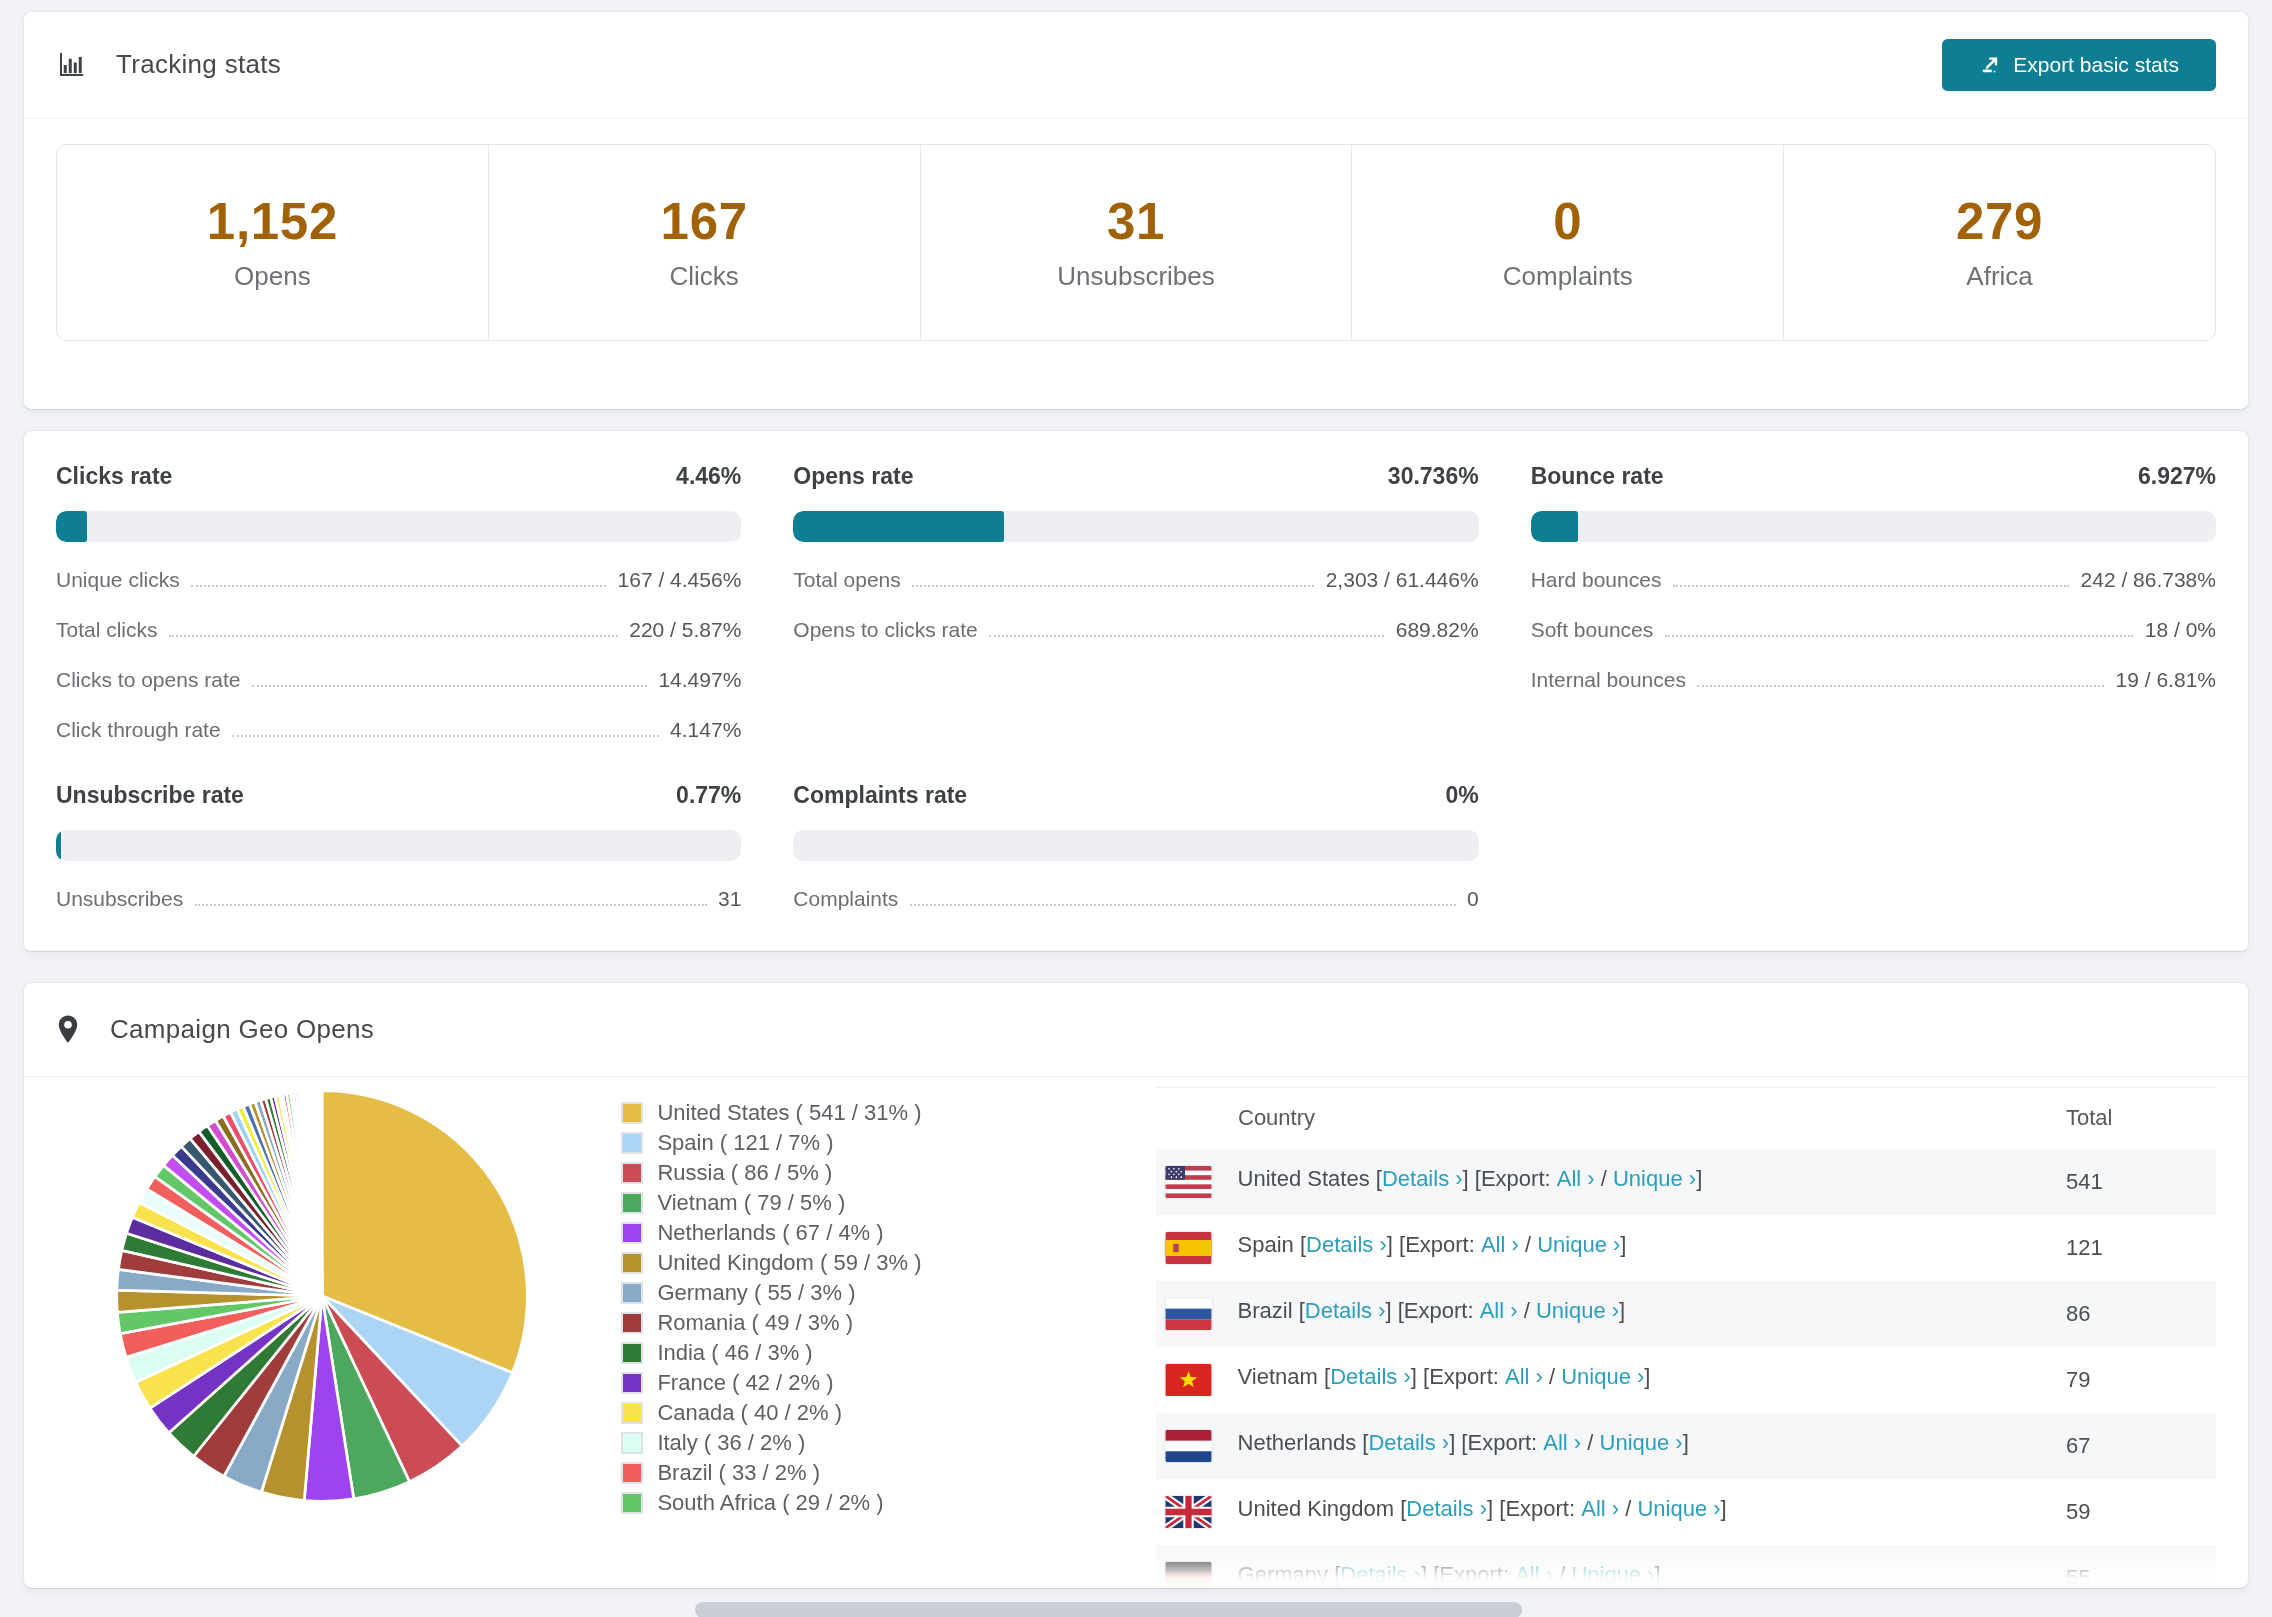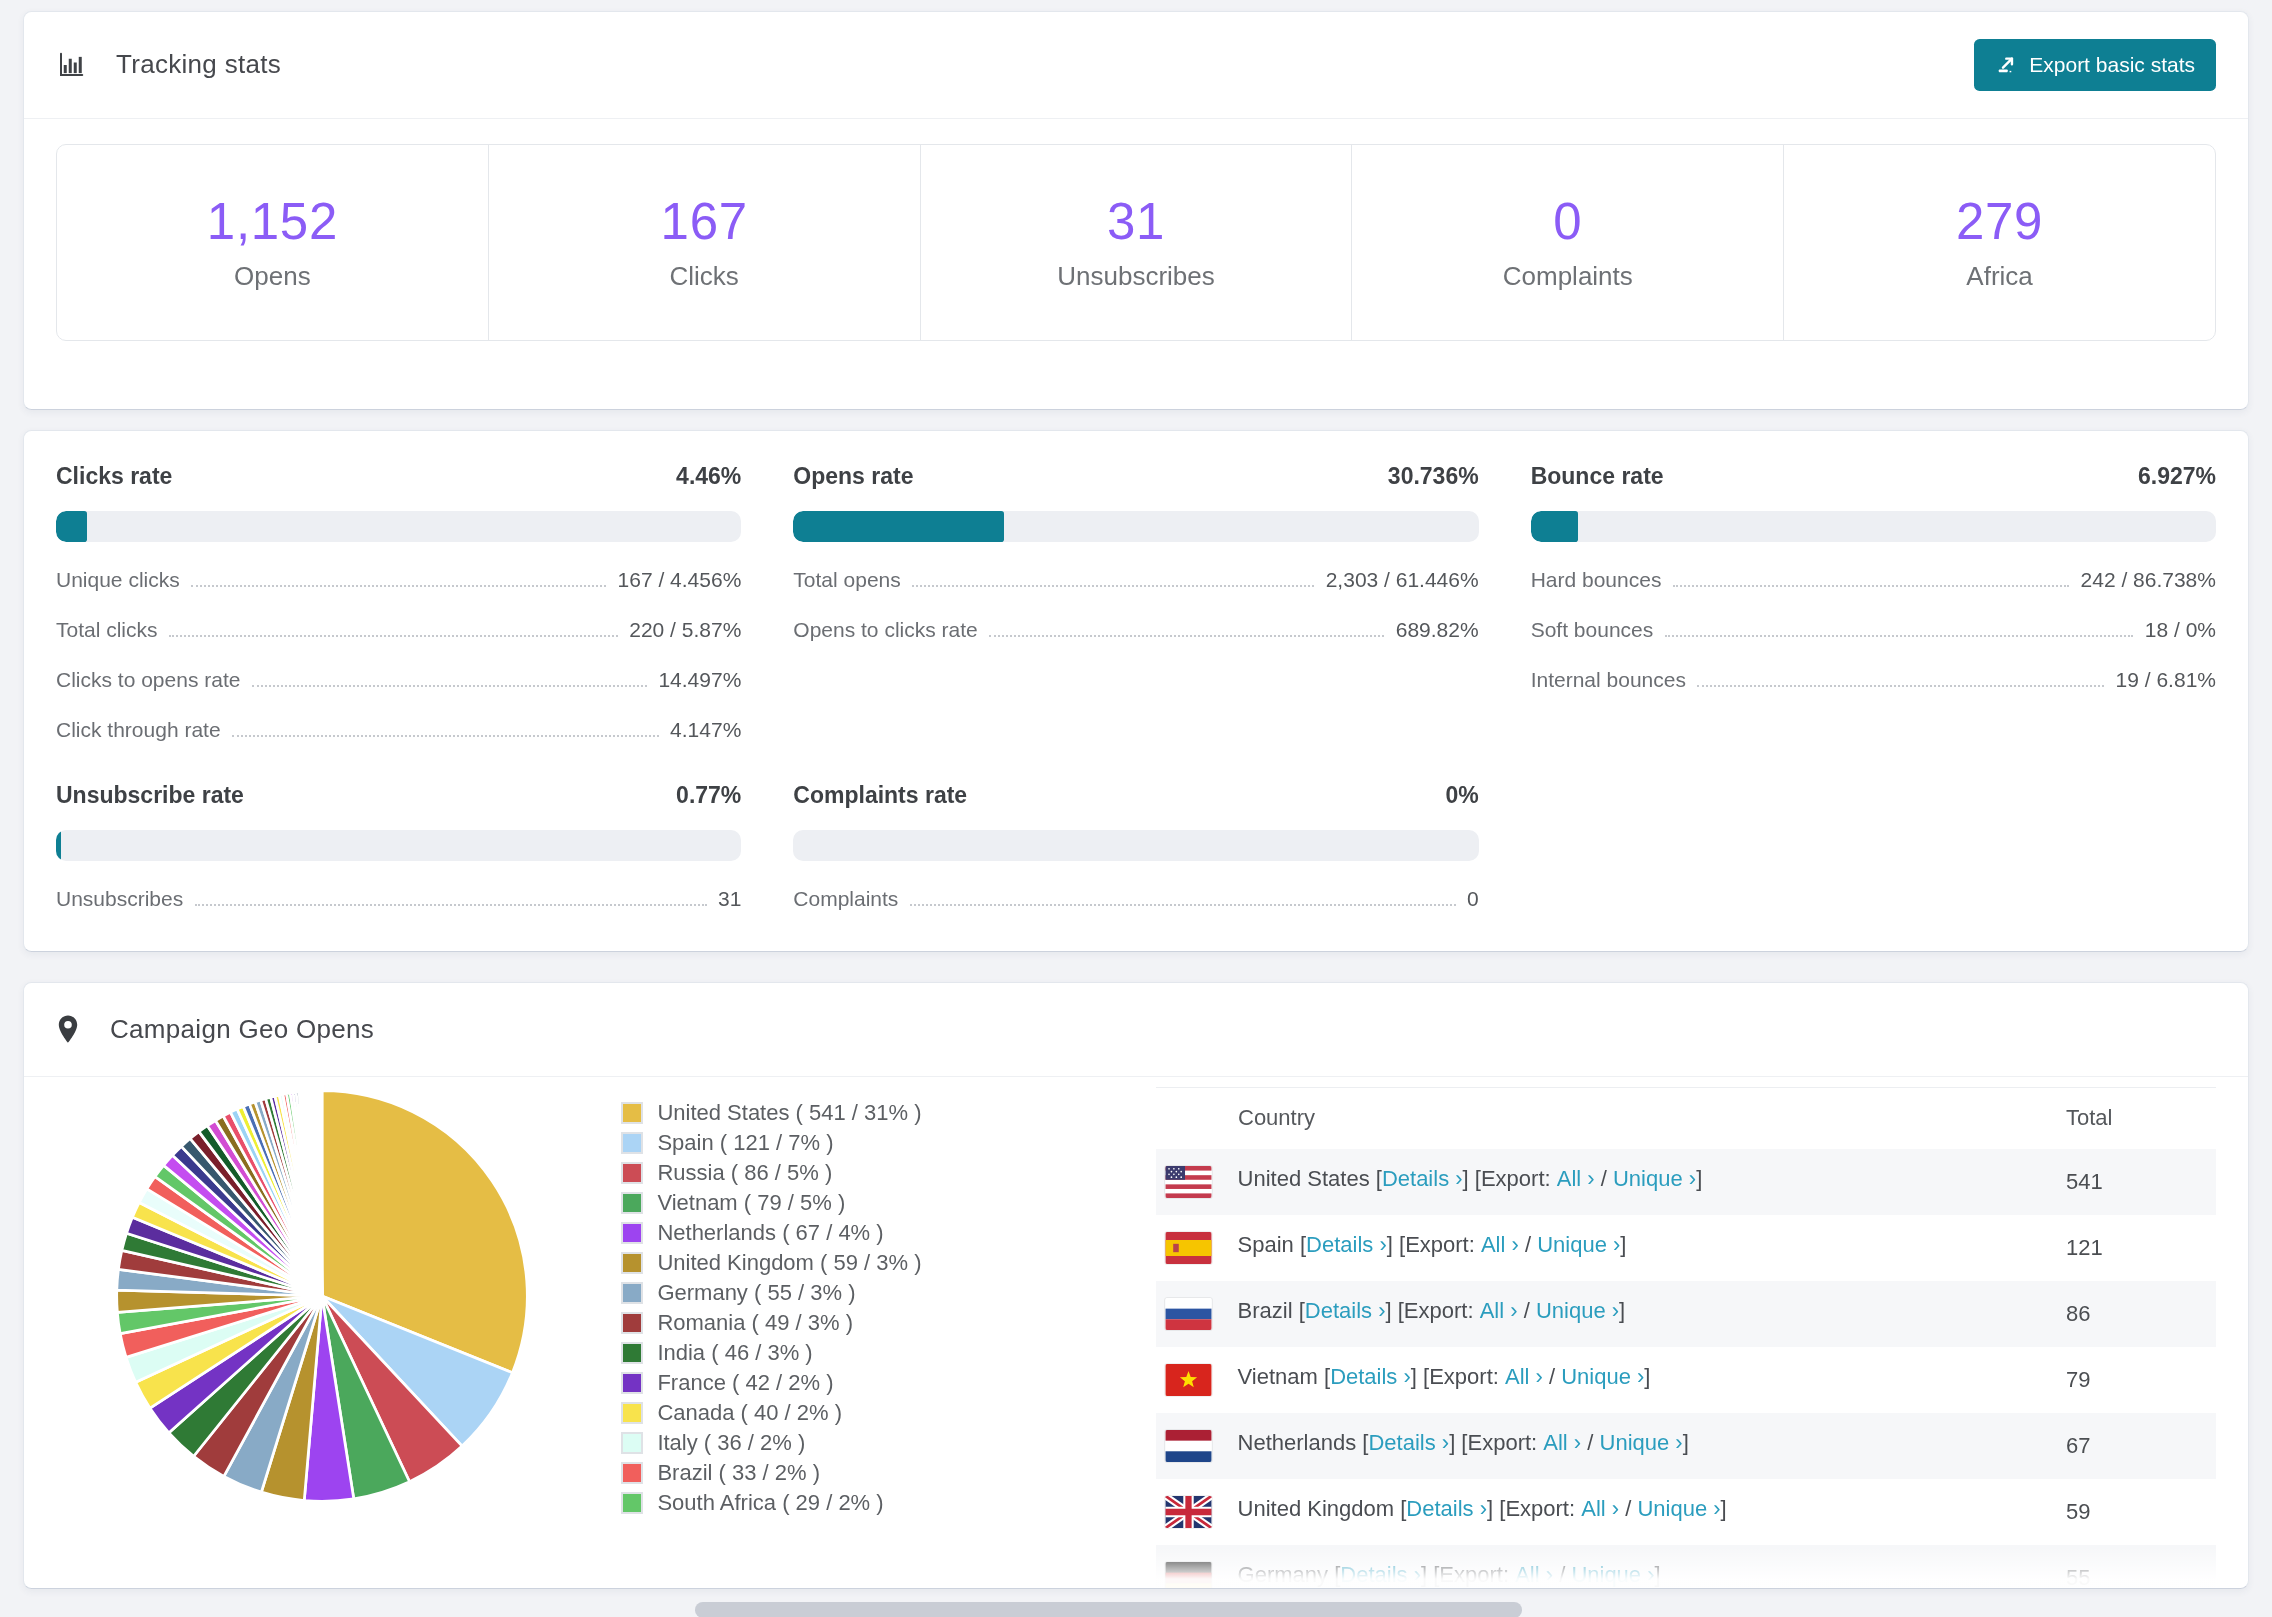--- a/index.html
+++ b/index.html
@@ -17,27 +17,27 @@
   }
   .card-tracking{margin-top:10.6px;height:399px;}
   .card-rates{margin-top:20px;height:522px;padding:32px 32px 0;}
   .card-geo{margin-top:30px;height:607px;}
 
   .card-header{display:flex;justify-content:space-between;align-items:center;height:106px;padding:0 32px;border-bottom:1.4px solid #eef0f3;}
   .card-geo .card-header{height:93px;}
   .header-left{display:flex;align-items:center;gap:30px;}
   .card-title{font-size:26px;font-weight:500;color:#46484d;margin:0;letter-spacing:0.3px;}
   .hicon{display:flex;align-items:center;}
-  .export-btn{display:flex;align-items:center;gap:11.3px;background:#0e7f93;color:#fff;border:none;border-radius:5.6px;font-size:21px;padding:14px 21px;font-family:inherit;cursor:pointer;}
+  .export-btn{display:flex;align-items:center;gap:11.3px;background:#0e7f93;color:#fff;border:none;border-radius:5.6px;font-size:21px;padding:14px 37px;font-family:inherit;cursor:pointer;}
 
   .card-body{padding:25.4px 32px;}
   .stat-boxes{display:flex;border:1.4px solid #e4e7eb;border-radius:10px;height:195px;background:#fff;}
   .stat-box{flex:1;display:flex;flex-direction:column;align-items:center;justify-content:center;gap:10px;border-right:1.4px solid #e4e7eb;}
   .stat-box:last-child{border-right:none;}
-  .stat-value{font-size:51px;font-weight:400;color:#8b5cf6;letter-spacing:0.7px;}
+  .stat-value{font-size:51px;font-weight:700;color:#a16207;letter-spacing:0.7px;}
   .stat-label{font-size:26px;color:#6e7175;}
 
   .rates-grid{display:grid;grid-template-columns:repeat(3,1fr);column-gap:52px;}
   .rates-grid-2{margin-top:40px;}
   .rate-head{display:flex;justify-content:space-between;align-items:baseline;}
   .rate-title{font-size:23px;font-weight:700;color:#3e4145;}
   .rate-value{font-size:23px;font-weight:700;color:#3e4145;}
   .rate-bar{margin-top:21px;height:31px;border-radius:10px;background:#edeff3;overflow:hidden;}
   .rate-bar-fill{height:100%;background:#0e7f93;border-radius:10px 2.8px 2.8px 10px;}
   .rate-rows{margin-top:17px;}

